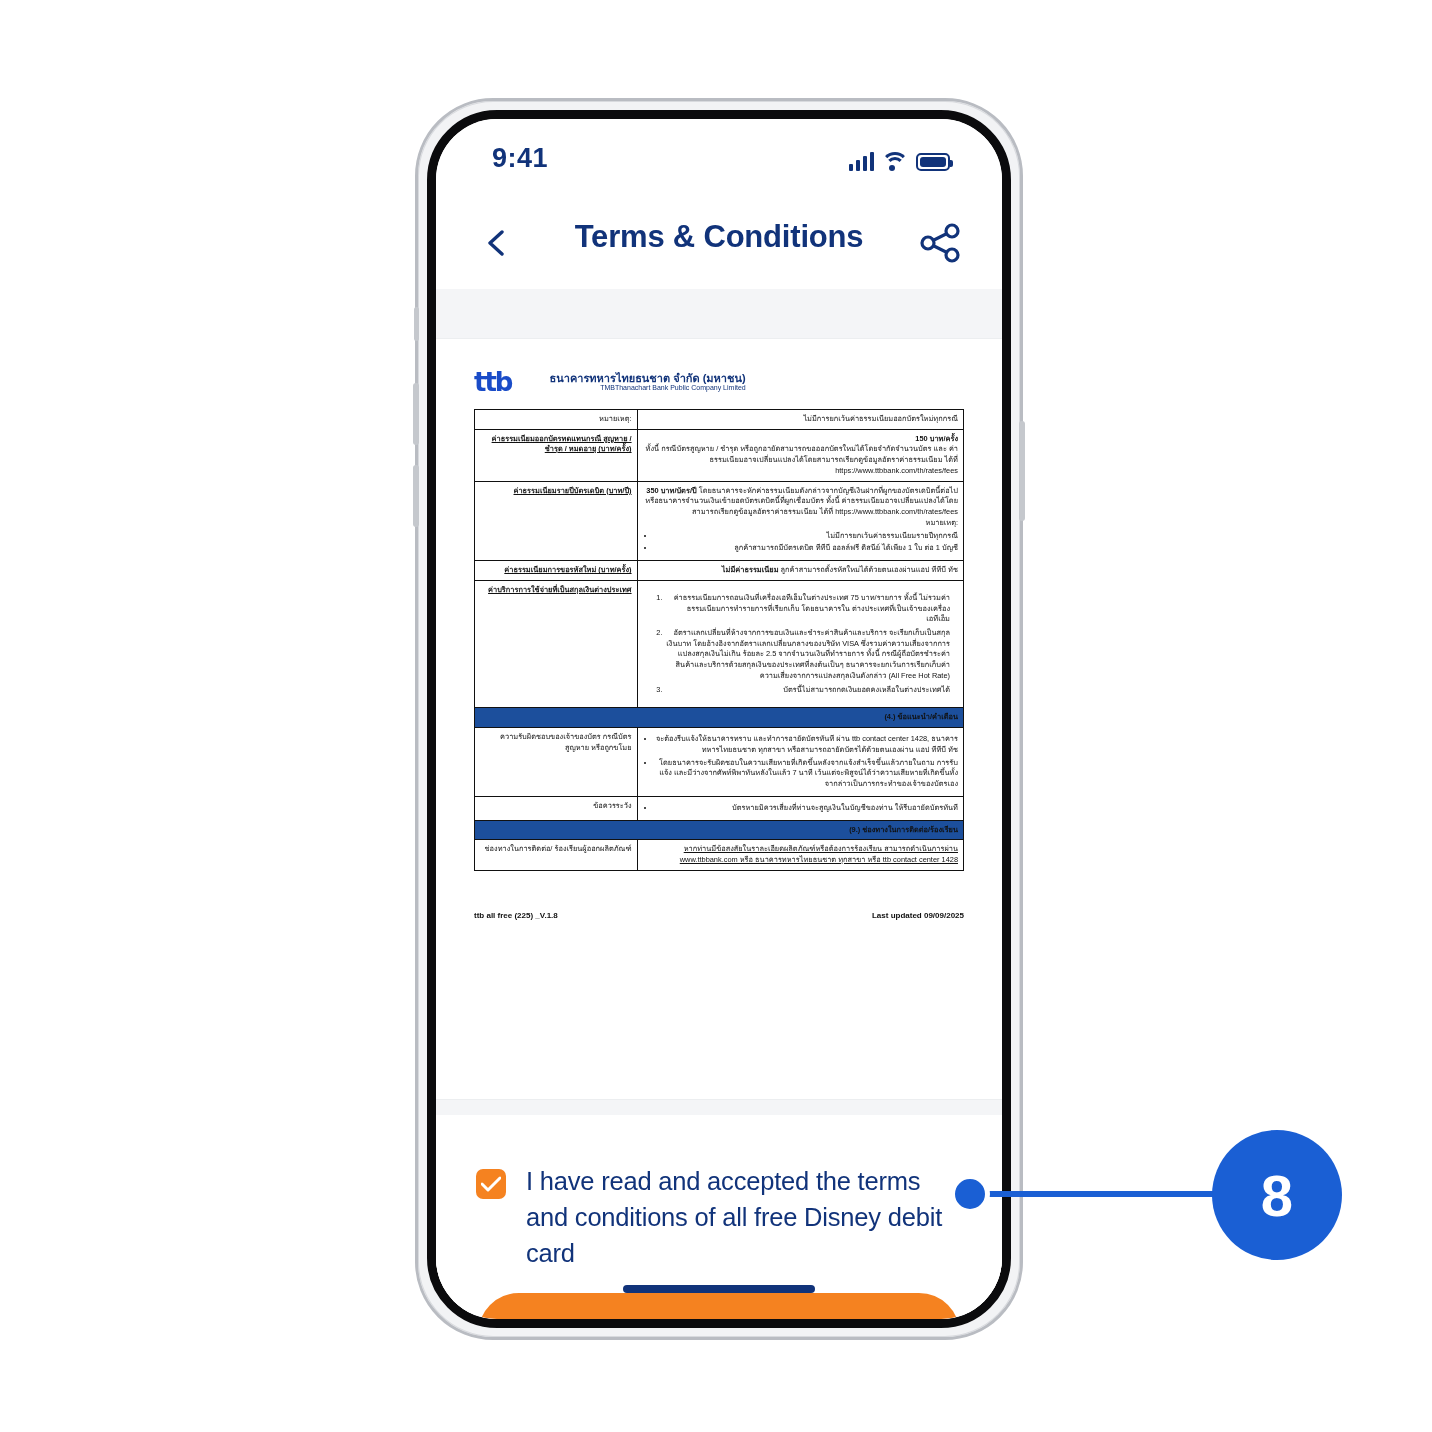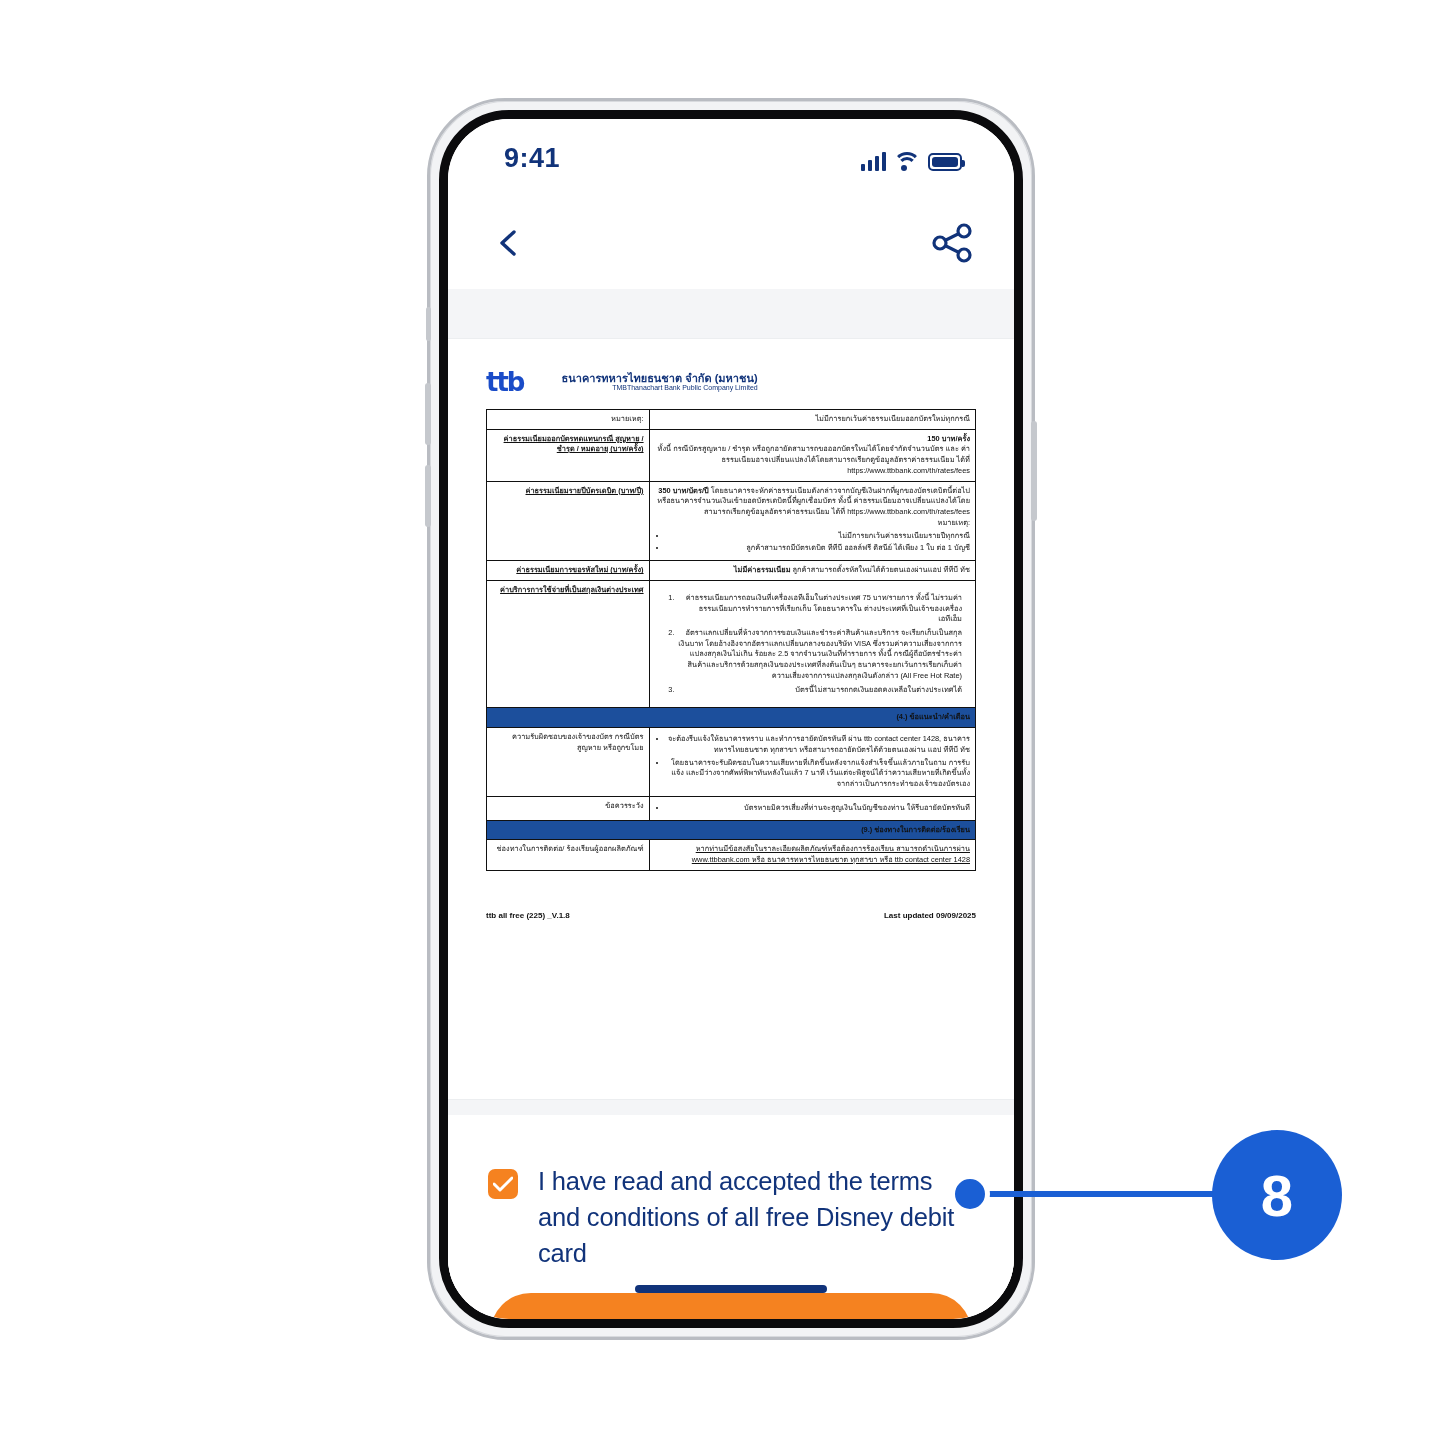--- a/index.html
+++ b/index.html
@@ -11,21 +11,21 @@
     width: 1432px;
     height: 1432px;
     font-family: "Liberation Sans", sans-serif;
     position: relative;
     overflow: hidden;
   }
 
   
   .phone-frame {
     position: absolute;
-    left: 427px;
+    left: 415px;
     top: 98px;
     width: 602px;
     height: 1236px;
     border-radius: 78px;
     background: #f2f3f5;
     border: 3px solid #b9bcc2;
     box-shadow: 0 0 0 1px #d8dade inset;
   }
   .phone-inner-bezel {
     position: absolute;
@@ -413,20 +413,21 @@
           </div>
         </div>
       </div>
 
       <div class="navbar">
         <div class="nav-back">
           <svg width="44" height="44" viewBox="0 0 44 44">
             <polyline points="26,11 14,22 26,33" fill="none" stroke="#11337a" stroke-width="3.4" stroke-linecap="round" stroke-linejoin="round"></polyline>
           </svg>
         </div>
+        <div class="nav-title">Terms &amp; Conditions</div>
         <div class="nav-share">
           <svg width="48" height="48" viewBox="0 0 48 48">
             <circle cx="36" cy="12" r="6" fill="none" stroke="#11337a" stroke-width="3.2"></circle>
             <circle cx="12" cy="24" r="6" fill="none" stroke="#11337a" stroke-width="3.2"></circle>
             <circle cx="36" cy="36" r="6" fill="none" stroke="#11337a" stroke-width="3.2"></circle>
             <line x1="17.5" y1="21.2" x2="30.5" y2="14.8" stroke="#11337a" stroke-width="3.2"></line>
             <line x1="17.5" y1="26.8" x2="30.5" y2="33.2" stroke="#11337a" stroke-width="3.2"></line>
           </svg>
         </div>
       </div>

